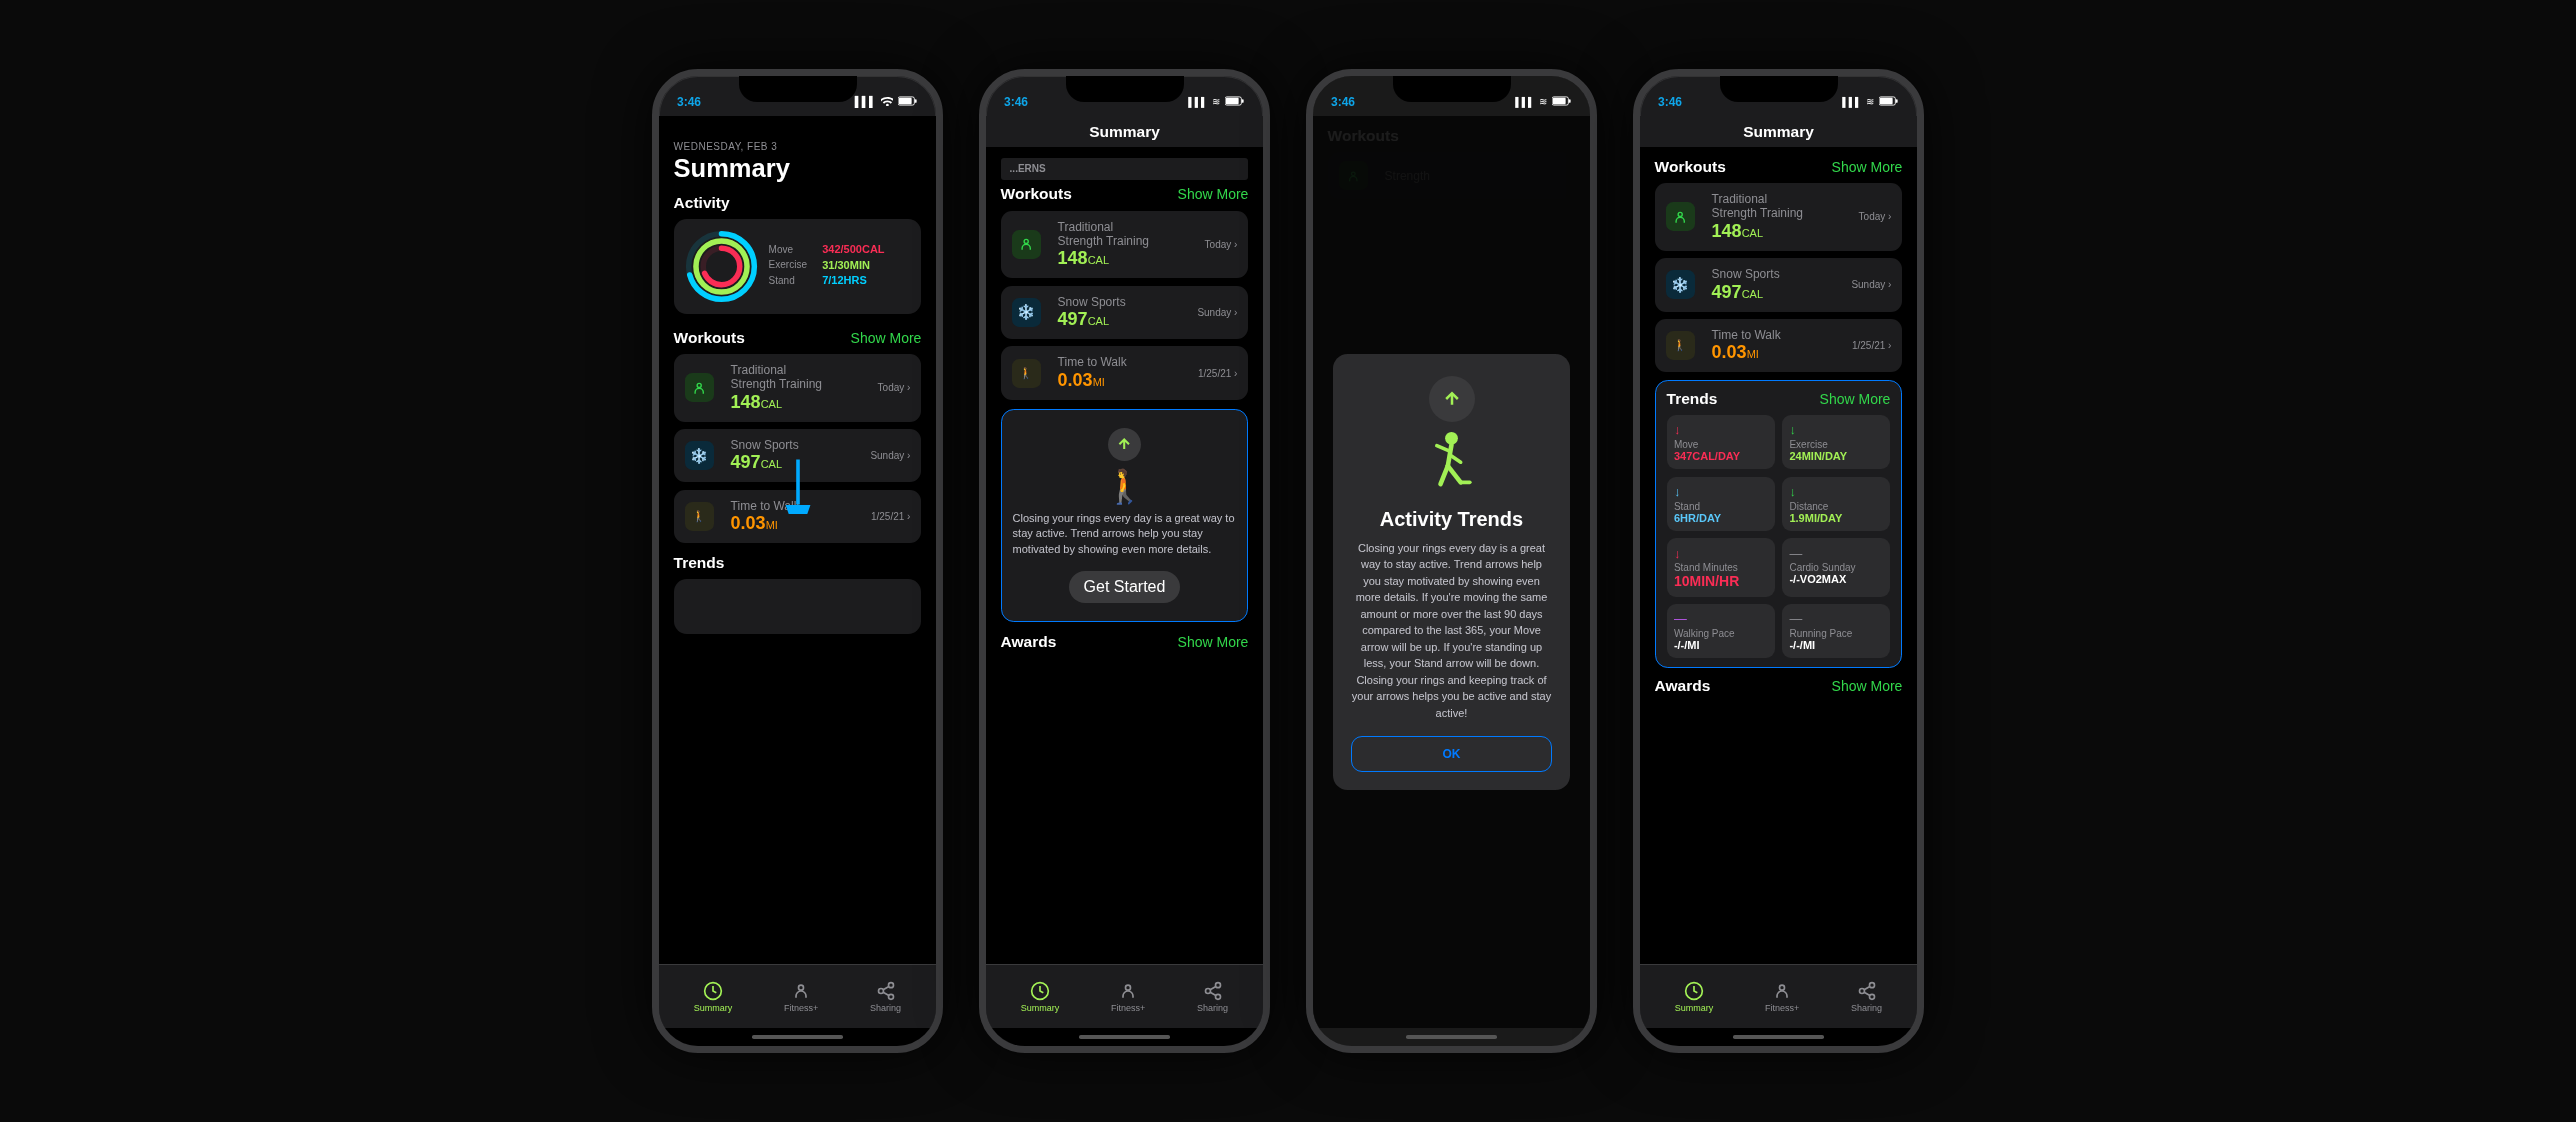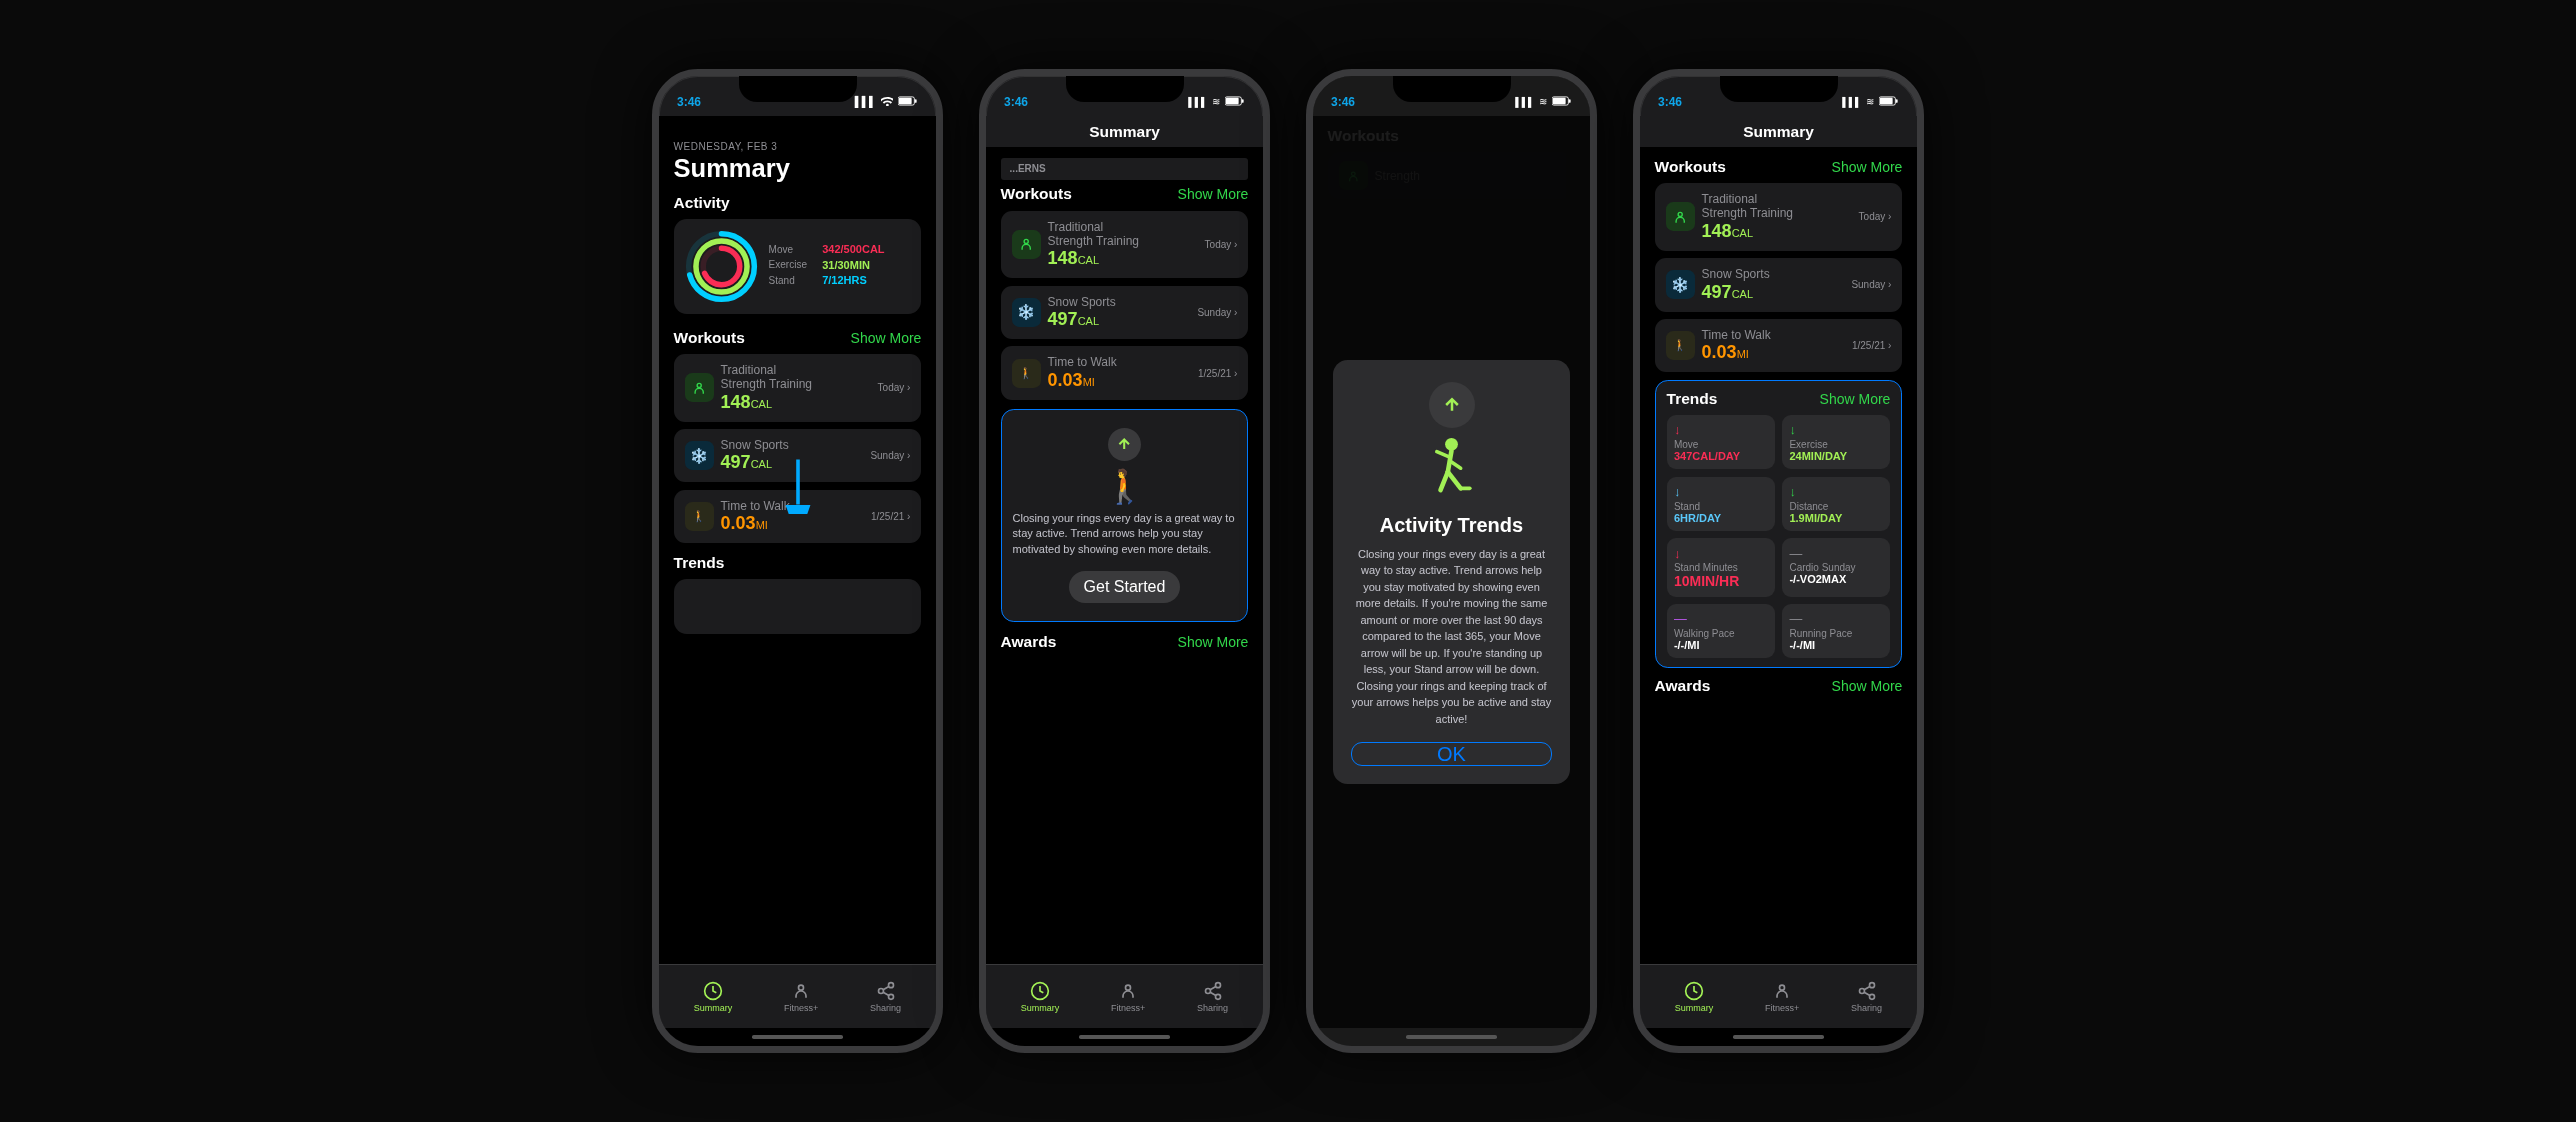--- a/index.html
+++ b/index.html
@@ -169,21 +169,21 @@
     .stand-color { color: #00cfff; }
 
     
     .workout-item {
       background: #1c1c1e;
       border-radius: 11px;
       padding: 9px 11px;
       margin-bottom: 7.3px;
       display: flex;
       align-items: center;
-      gap: 7px;
+      gap: 17px;
     }
     .workout-icon {
       width: 29px;
       height: 29px;
       border-radius: 7.3px;
       display: flex;
       align-items: center;
       justify-content: center;
       font-size: 14.6px;
       flex-shrink: 0;
@@ -302,27 +302,27 @@
       margin-bottom: 9px;
     }
     .modal-text {
       font-size: 12px;
       color: #ebebf5cc;
       line-height: 1.5;
       margin-bottom: 14.6px;
     }
     .modal-ok-btn {
       width: 100%;
-      height: 24px;
+      height: 36px;
       background: transparent;
       border: 1.8px solid #007aff;
       border-radius: 11px;
       color: #007aff;
-      font-size: 20px;
-      font-weight: 400;
+      font-size: 12px;
+      font-weight: 700;
       display: flex;
       align-items: center;
       justify-content: center;
     }
 
     
     .get-started-btn {
       background: #3a3a3c;
       border-radius: 18px;
       padding: 7.3px 14.6px;

